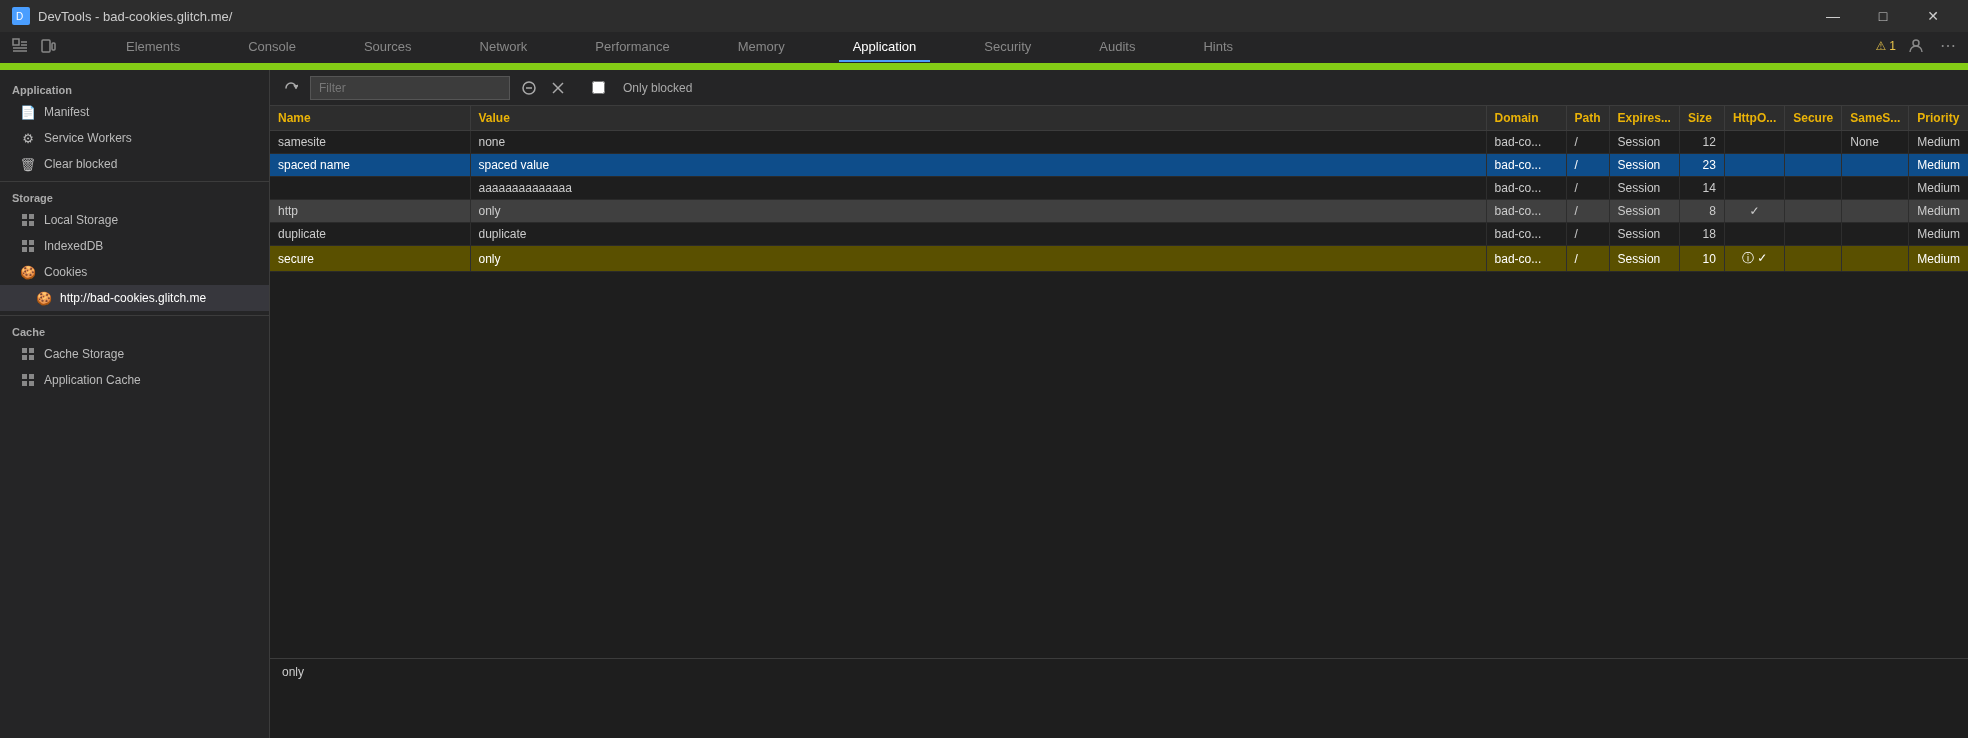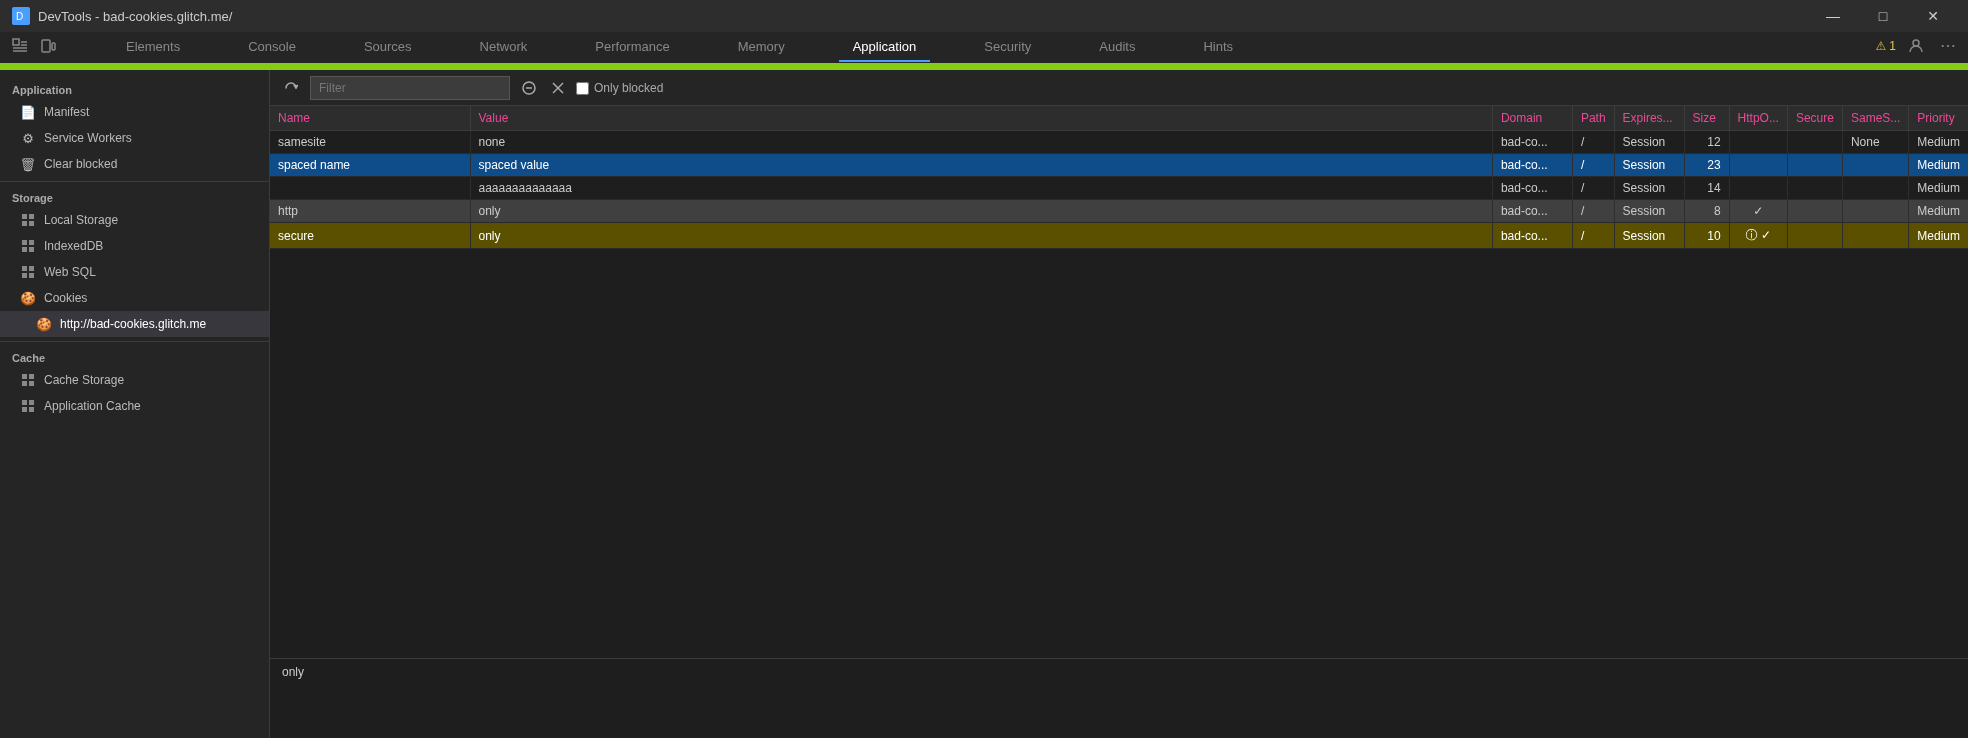--- a/index.html
+++ b/index.html
@@ -207,25 +207,26 @@
       color: #ccc;
       padding: 3px 8px;
       font-size: 12px;
       width: 200px;
       height: 24px;
       outline: none;
     }
     .filter-input::placeholder { color: #777; }
     .only-blocked {
       display: flex;
-      align-items: flex-end;
-      gap: 5px;
+      align-items: flex-start;
+      gap: 18px;
       color: #aaa;
       font-size: 12px;
       cursor: pointer;
+      margin-left: 16px;
     }
     .only-blocked input[type=checkbox] {
       cursor: pointer;
     }
 
     
     .cookie-table-wrapper {
       flex: 1;
       overflow: auto;
       display: flex;
@@ -234,22 +235,22 @@
     .cookie-table {
       width: 100%;
       border-collapse: collapse;
       font-size: 12px;
     }
     .cookie-table thead tr {
       background: #2d2d2d;
       border-bottom: 1px solid #3c3c3c;
     }
     .cookie-table th {
-      color: #ec4899;
-      font-weight: normal;
+      color: #eab308;
+      font-weight: bold;
       text-align: left;
       padding: 5px 8px;
       border-right: 1px solid #3c3c3c;
       white-space: nowrap;
       cursor: col-resize;
       user-select: none;
     }
     .cookie-table th:last-child { border-right: none; }
     .cookie-table td {
       padding: 4px 8px;
@@ -394,31 +395,20 @@
     <div class="sidebar-item">
       <span class="icon">
         <svg width="14" height="14" viewBox="0 0 14 14">
             <rect x="1" y="1" width="5" height="5" fill="#888"></rect>
             <rect x="8" y="1" width="5" height="5" fill="#888"></rect>
             <rect x="1" y="8" width="5" height="5" fill="#888"></rect>
             <rect x="8" y="8" width="5" height="5" fill="#888"></rect>
           </svg>
       </span>
       <span>IndexedDB</span>
-    </div>
-    <div class="sidebar-item">
-      <span class="icon">
-        <svg width="14" height="14" viewBox="0 0 14 14">
-            <rect x="1" y="1" width="5" height="5" fill="#888"></rect>
-            <rect x="8" y="1" width="5" height="5" fill="#888"></rect>
-            <rect x="1" y="8" width="5" height="5" fill="#888"></rect>
-            <rect x="8" y="8" width="5" height="5" fill="#888"></rect>
-          </svg>
-      </span>
-      <span>Web SQL</span>
     </div>
     <div class="sidebar-item">
       <span class="icon">🍪</span>
       <span>Cookies</span>
     </div>
     <div class="sidebar-item sub active">
       <span class="icon">🍪</span>
       <span>http://bad-cookies.glitch.me</span>
     </div>
 
@@ -535,20 +525,32 @@
               <td class="col-value">only</td>
               <td class="col-domain">bad-co...</td>
               <td class="col-path">/</td>
               <td class="col-expires">Session</td>
               <td class="col-size" style="text-align:right">8</td>
               <td class="col-http" style="text-align:center">✓</td>
               <td class="col-secure" style="text-align:center"></td>
               <td class="col-sames"></td>
               <td class="col-priority">Medium</td>
             </tr>
+            <tr>
+              <td class="col-name">duplicate</td>
+              <td class="col-value">duplicate</td>
+              <td class="col-domain">bad-co...</td>
+              <td class="col-path">/</td>
+              <td class="col-expires">Session</td>
+              <td class="col-size" style="text-align:right">18</td>
+              <td class="col-http" style="text-align:center"></td>
+              <td class="col-secure" style="text-align:center"></td>
+              <td class="col-sames"></td>
+              <td class="col-priority">Medium</td>
+            </tr>
             <tr class="highlighted">
               <td class="col-name">secure</td>
               <td class="col-value">only</td>
               <td class="col-domain">bad-co...</td>
               <td class="col-path">/</td>
               <td class="col-expires">Session</td>
               <td class="col-size" style="text-align:right">10</td>
               <td class="col-http" style="text-align:center">ⓘ ✓</td>
               <td class="col-secure" style="text-align:center"></td>
               <td class="col-sames"></td>

